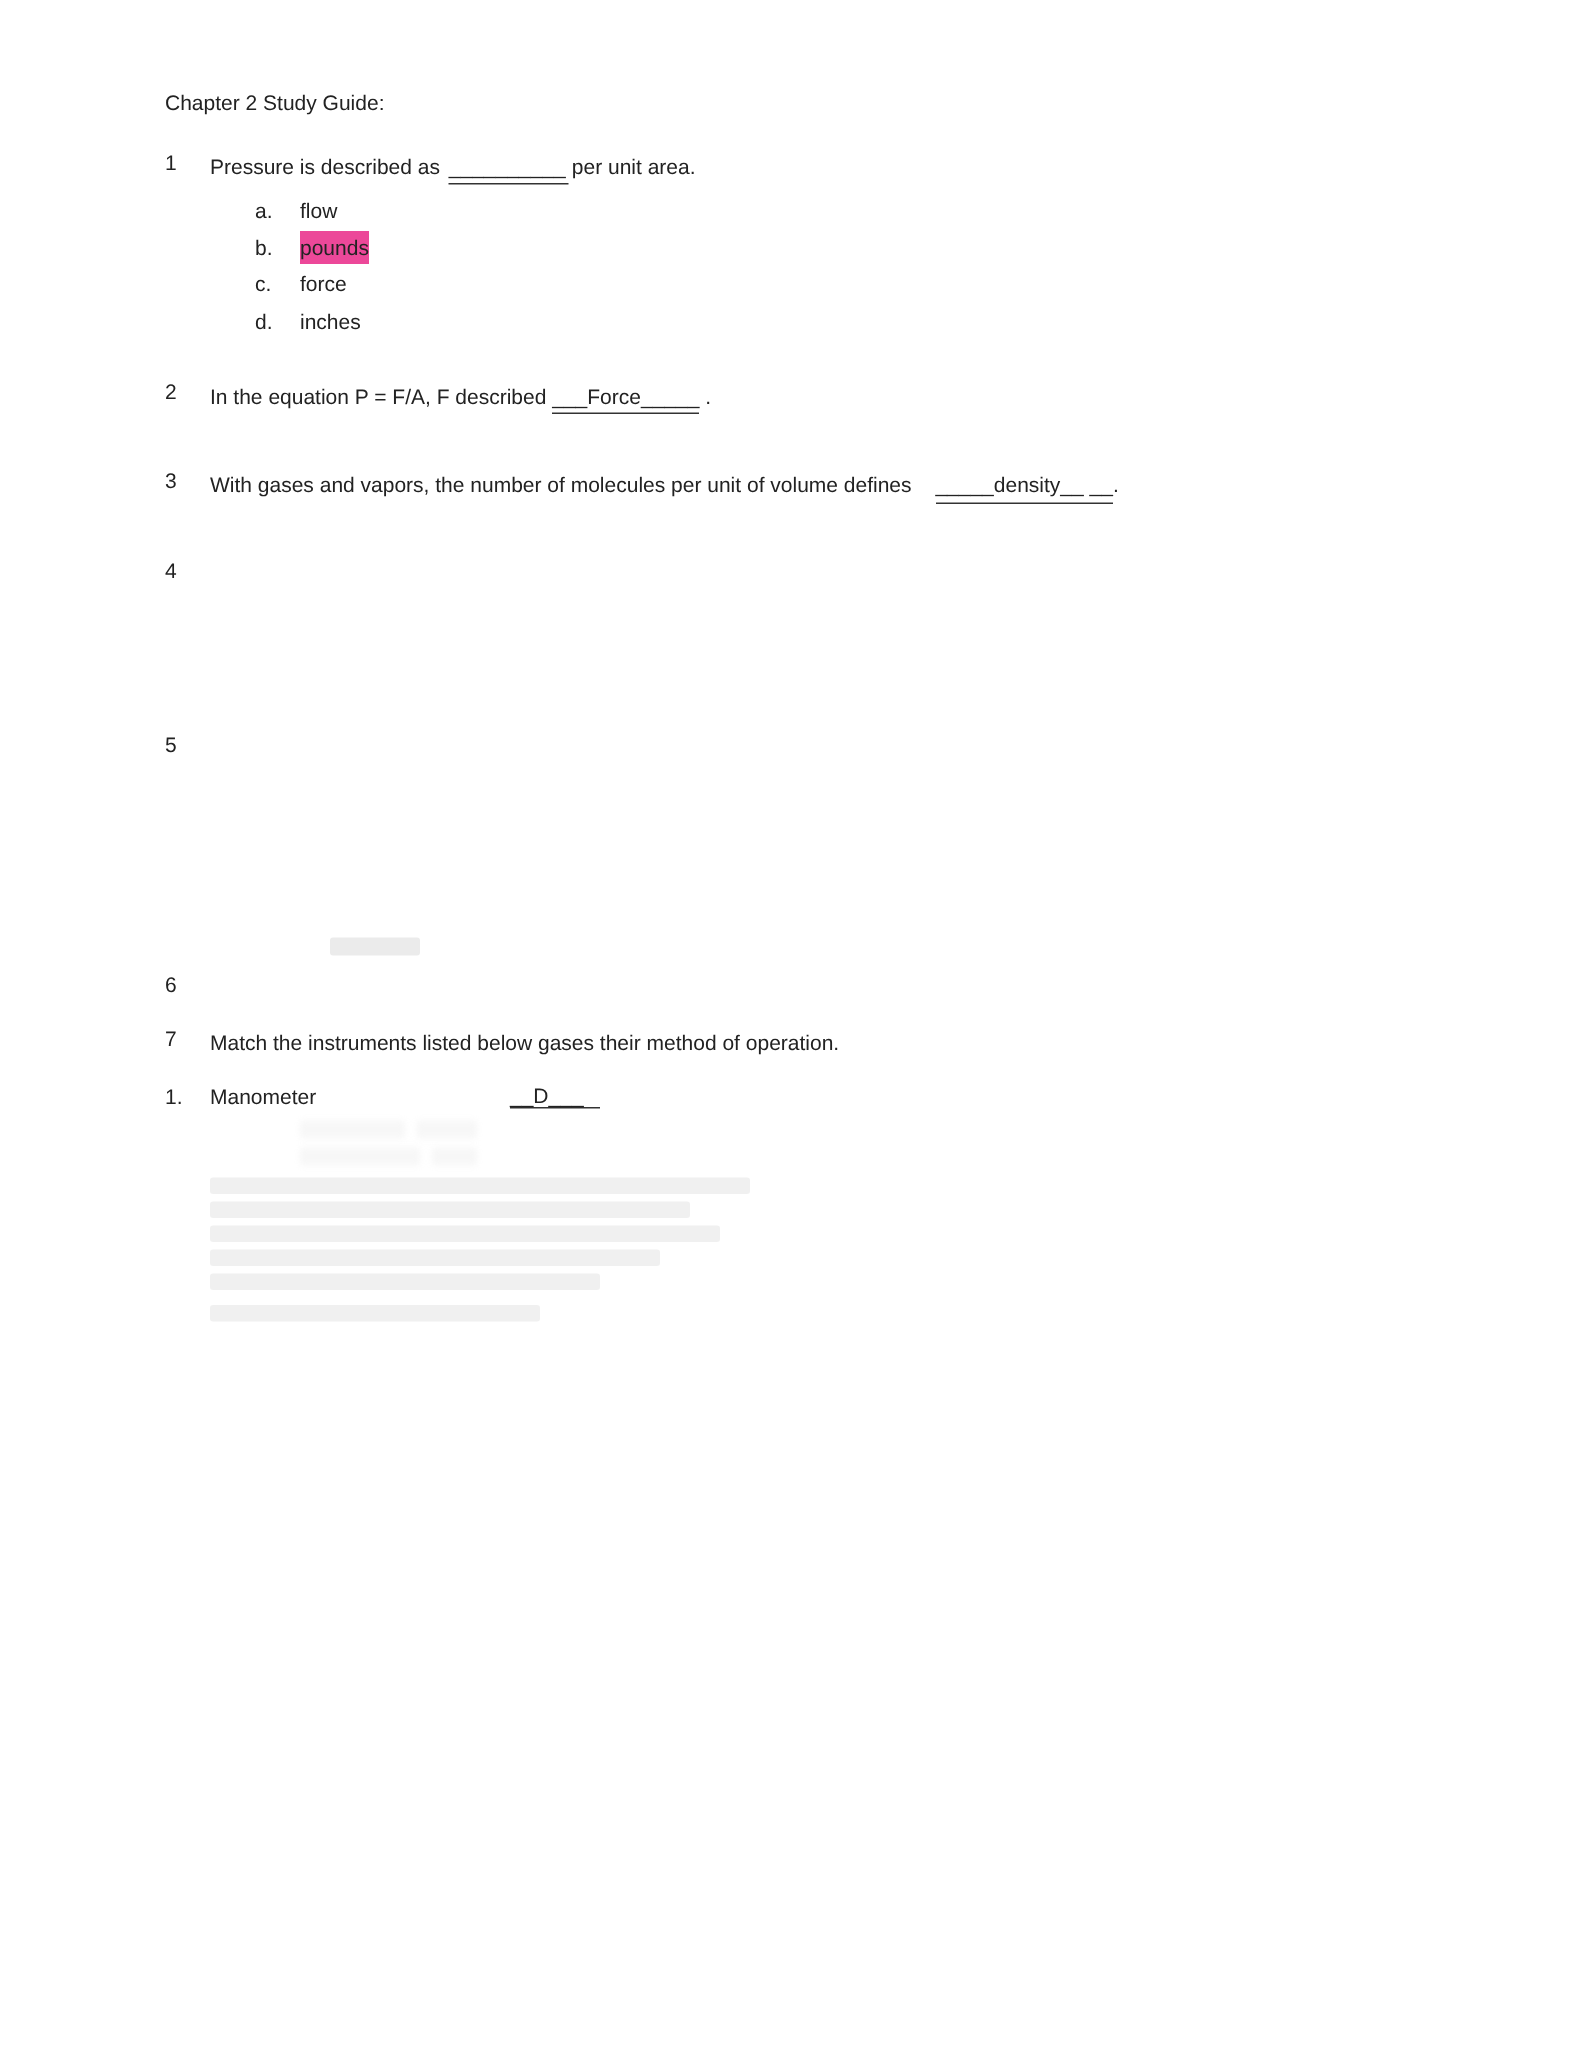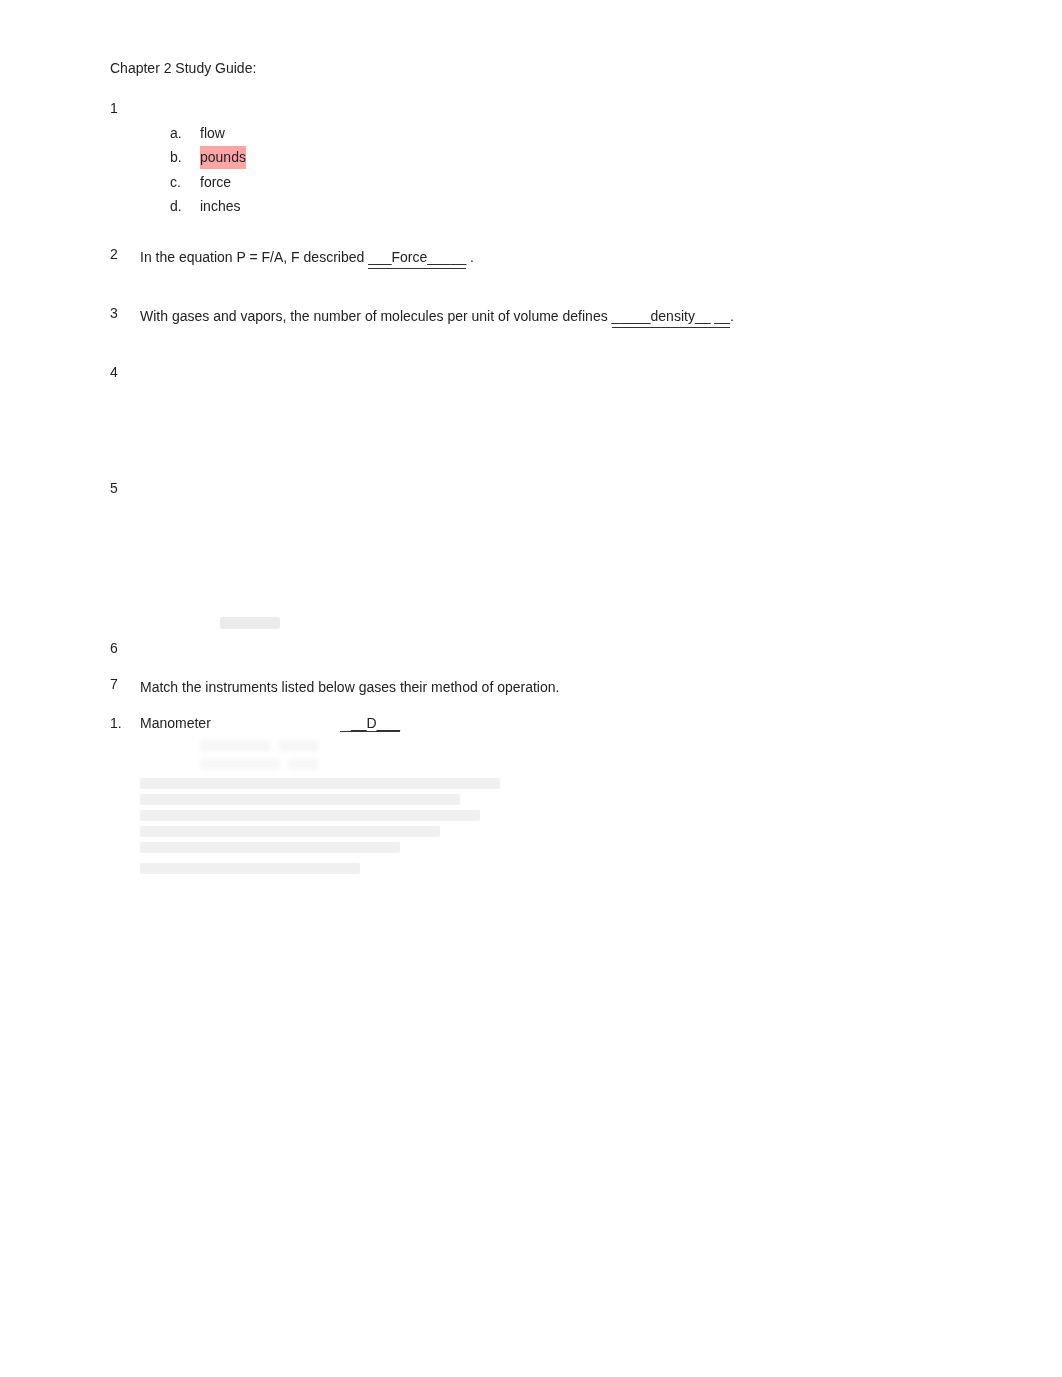--- a/index.html
+++ b/index.html
@@ -66,21 +66,21 @@
 
     .answer-label {
       min-width: 30px;
     }
 
     .answer-text {
       font-size: 14px;
     }
 
     .highlight-yellow {
-      background-color: #fca5a5;
+      background-color: #ec4899;
     }
 
     .match-item {
       display: flex;
       align-items: center;
       margin-bottom: 8px;
     }
 
     .match-num {
       min-width: 30px;
@@ -89,21 +89,21 @@
 
     .match-name {
       min-width: 200px;
       font-size: 14px;
     }
 
     .match-answer {
       font-size: 14px;
       border-bottom: 1px solid #333;
       min-width: 60px;
-      text-align: right;
+      text-align: left;
     }
 
     .sub-blurred {
       margin-left: 60px;
       margin-top: 6px;
     }
 
     .sub-blurred-row {
       display: flex;
       align-items: center;
@@ -138,20 +138,23 @@
     }
   </style>
 </head>
 <body>
 
 <div class="page-title">Chapter 2 Study Guide:</div>
 
 <div class="question-block">
   <div class="question-row">
     <span class="question-num">1</span>
+    <span class="question-text">
+      <span>Pressure is described as </span><span class="blank">__________ </span><span>per unit area.</span>
+    </span>
   </div>
   <div class="answer-list">
     <div class="answer-item">
       <span class="answer-label">a.</span>
       <span class="answer-text">flow</span>
     </div>
     <div class="answer-item">
       <span class="answer-label">b.</span>
       <span class="answer-text highlight-yellow">pounds</span>
     </div>
@@ -172,21 +175,21 @@
     <span class="question-text">
       <span>In the equation P = F/A, F described </span><span style="border-bottom:1px solid #333; display:inline-block; min-width:10px;text-align:center;">___Force_____</span><span> .</span>
     </span>
   </div>
 </div>
 
 <div class="question-block" style="margin-bottom: 36px;">
   <div class="question-row">
     <span class="question-num">3</span>
     <span class="question-text">
-      <span>With gases and vapors, the number of molecules per unit of volume defines </span><span style="border-bottom:1px solid #333; display:inline-block; min-width:10px;">_____density__ __</span><span>.</span>
+      <span>With gases and vapors, the number of molecules per unit of volume defines </span><span style="border-bottom:1px solid #333; display:inline-block; min-width:10px;margin-left:12px;">_____density__ __</span><span>.</span>
     </span>
   </div>
 </div>
 
 <div class="question-block" style="margin-bottom: 100px;">
   <div class="question-row">
     <span class="question-num">4</span>
   </div>
 </div>
 

